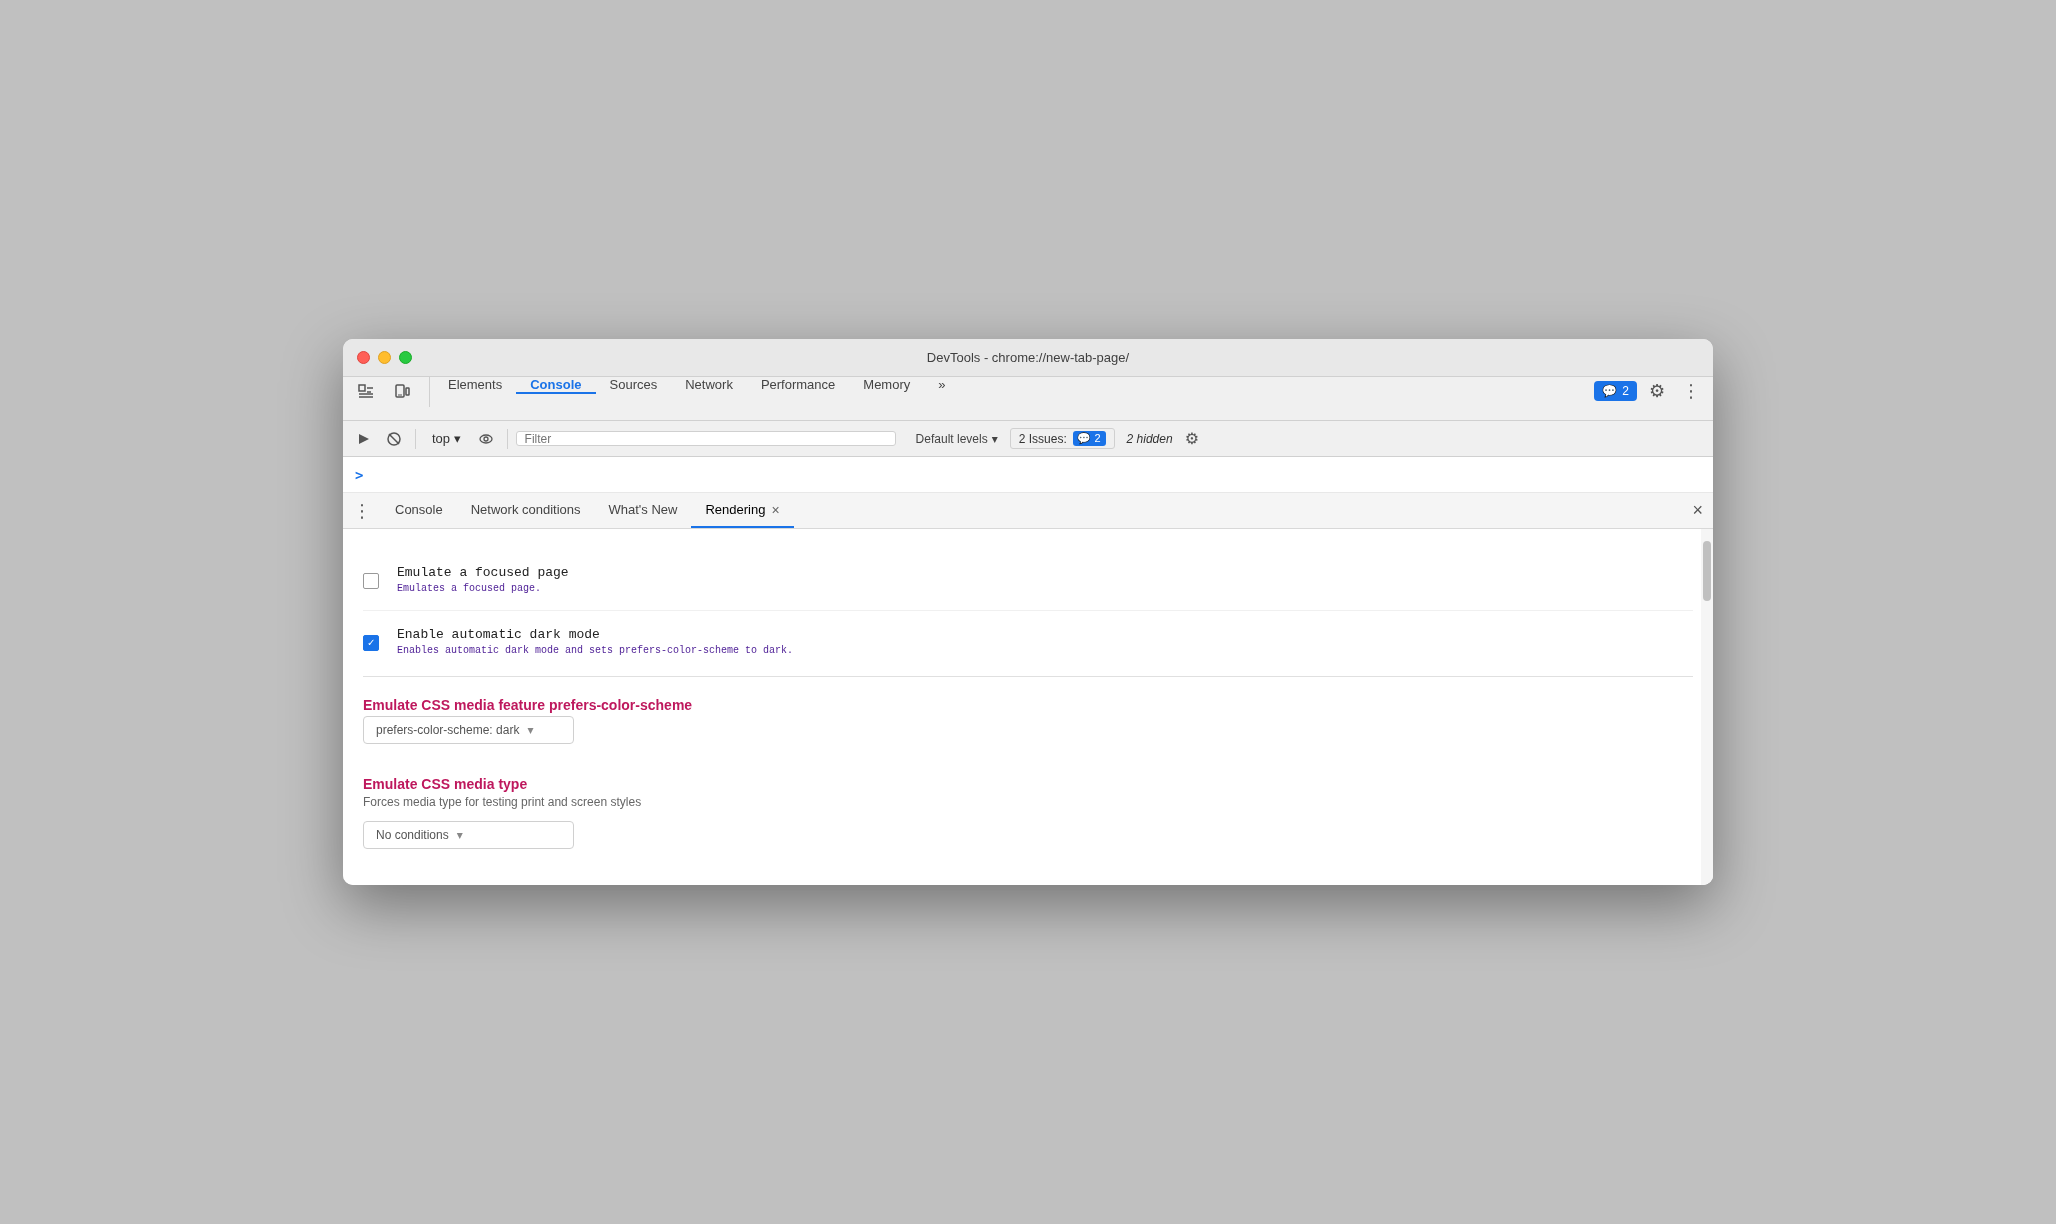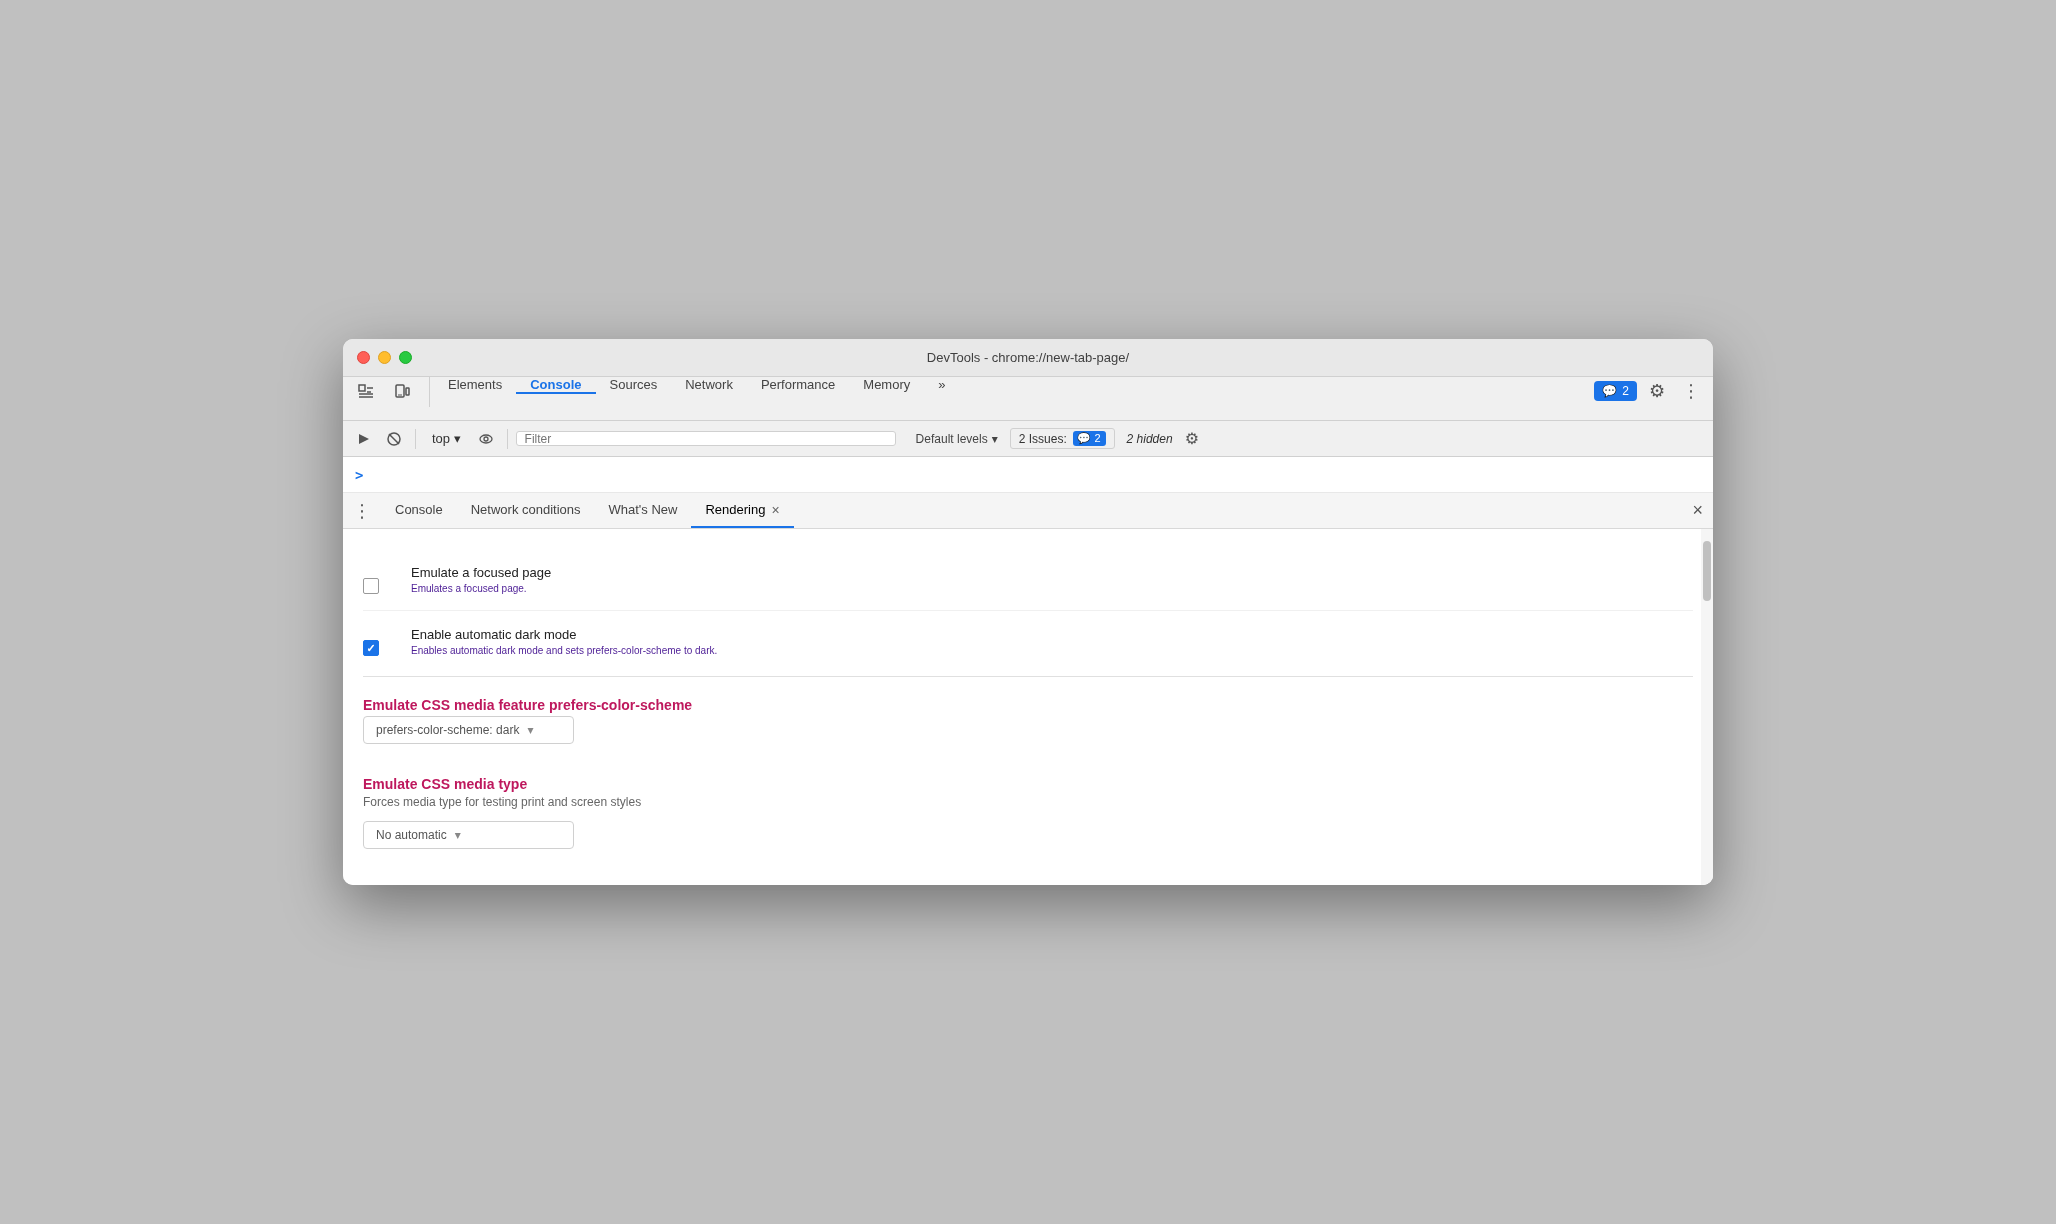--- a/index.html
+++ b/index.html
@@ -282,23 +282,24 @@
       padding: 20px 20px 20px 20px;
       position: relative;
     }
     .rendering-section {
       display: flex;
       flex-direction: column;
       gap: 0;
     }
     .setting-row {
       display: flex;
-      align-items: flex-end;
+      align-items: center;
       padding: 16px 0;
-      gap: 32px;
+      gap: 18px;
+      font-family: Liberation Mono, monospace;
     }
     .setting-row + .setting-row {
       border-top: 1px solid #f0f0f0;
     }
     .checkbox {
       width: 16px;
       height: 16px;
       border: 1.5px solid #999;
       border-radius: 2px;
       display: flex;
@@ -553,21 +554,21 @@
               <div class="select-box">
                 <span>prefers-color-scheme: dark</span>
                 <span class="select-arrow">▾</span>
               </div>
             </div>
 
             <div class="media-section">
               <div class="section-title">Emulate CSS media type</div>
               <div class="section-desc">Forces media type for testing print and screen styles</div>
               <div class="select-box">
-                <span>No automatic</span>
+                <span>No conditions</span>
                 <span class="select-arrow">▾</span>
               </div>
             </div>
           </div>
         </div>
       </div>
 
       <div class="scrollbar-area">
         <div class="scrollbar-thumb"></div>
       </div>

